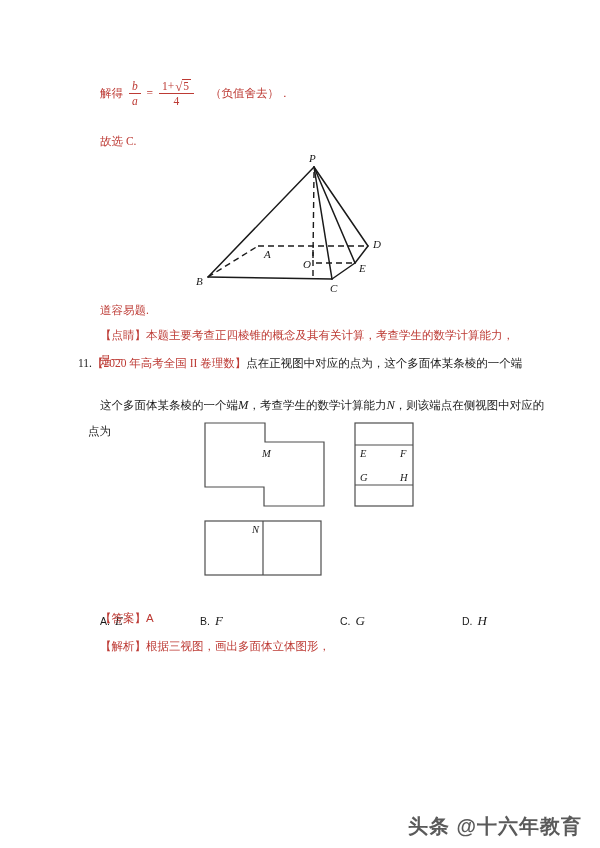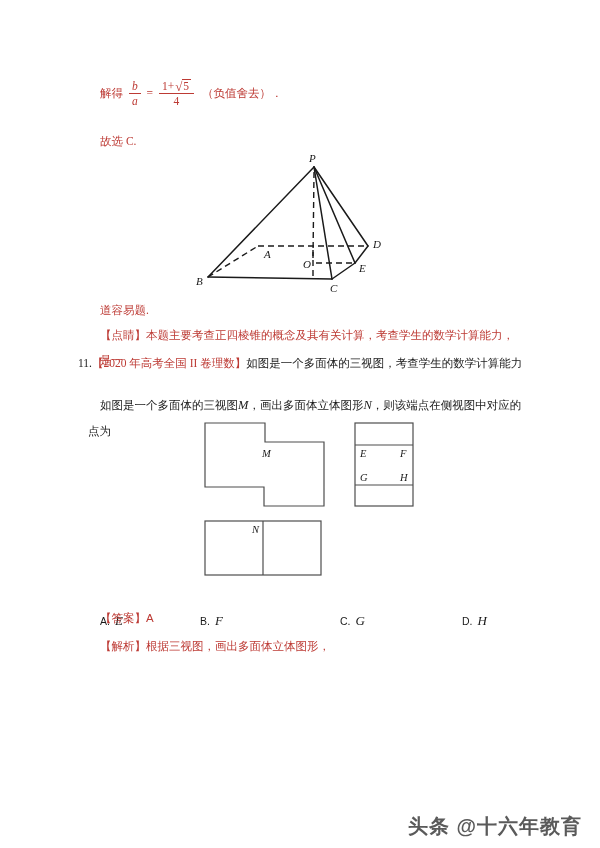--- a/index.html
+++ b/index.html
@@ -131,21 +131,21 @@
     <span>解得</span>
     <span class="frac">
       <span class="num mathit">b</span>
       <span class="den mathit">a</span>
     </span>
     <span>=</span>
     <span class="frac">
       <span class="num"><span>1+</span><span class="sqrt"><span class="radsign">√</span><span class="radicand">5</span></span></span>
       <span class="den">4</span>
     </span>
-    <span style="margin-left:2px;">（负值舍去）．</span>
+    <span style="margin-left:10px;">（负值舍去）．</span>
   </div>
 
   <div class="line redtext" style="left:100px; top:133px;">故选 C.</div>
 
   <div class="fig" style="left:185px; top:150px;">
     <svg width="230" height="145" viewBox="0 0 230 145">
 
       <g stroke="#1a1a1a" fill="none" stroke-width="1.5" stroke-linecap="round">
 
         <line x1="129" y1="17" x2="23" y2="127"></line>
@@ -187,24 +187,24 @@
       </g>
     </svg>
   </div>
 
   <div class="para redtext" style="left:100px; top:298px; width:420px;">
     <div>道容易题.</div>
     <div><span>【点睛】</span><span>本题主要考查正四棱锥的概念及其有关计算，考查学生的数学计算能力，是一</span></div>
   </div>
 
   <div class="line" style="left:78px; top:355px;">
-    <span class="qnum blk">11.</span><span class="redtext">【2020 年高考全国 II 卷理数】</span><span class="blk">如图是一个多面体的三视图，考查学生的数学计算能力</span>
+    <span class="qnum blk">11.</span><span class="redtext">【2020 年高考全国 II 卷理数】</span><span class="blk">点在正视图中对应的点为，这个多面体某条棱的一个端</span>
   </div>
   <div class="line blk" style="left:100px; top:381px;">
-    <span>如图是一个多面体的三视图</span><span class="mathit" style="font-size:12.5px;">M</span><span>，画出多面体立体图形</span><span class="mathit" style="font-size:12.5px;">N</span><span>，则该端点在侧视图中对应的</span>
+    <span>这个多面体某条棱的一个端</span><span class="mathit" style="font-size:12.5px;">M</span><span>，考查学生的数学计算能力</span><span class="mathit" style="font-size:12.5px;">N</span><span>，则该端点在侧视图中对应的</span>
   </div>
   <div class="line blk" style="left:88px; top:407px;">点为</div>
 
   <div class="fig" style="left:202px; top:420px;">
     <svg width="134" height="90" viewBox="0 0 134 90">
       <polygon points="3,3 63,3 63,22 122,22 122,86 62,86 62,67 3,67" fill="#ffffff" stroke="#4d4d4d" stroke-width="1.2"></polygon>
       <text x="60" y="37" font-family="Liberation Serif, serif" font-style="italic" font-size="10.5" fill="#1a1a1a">M</text>
     </svg>
   </div>
 

